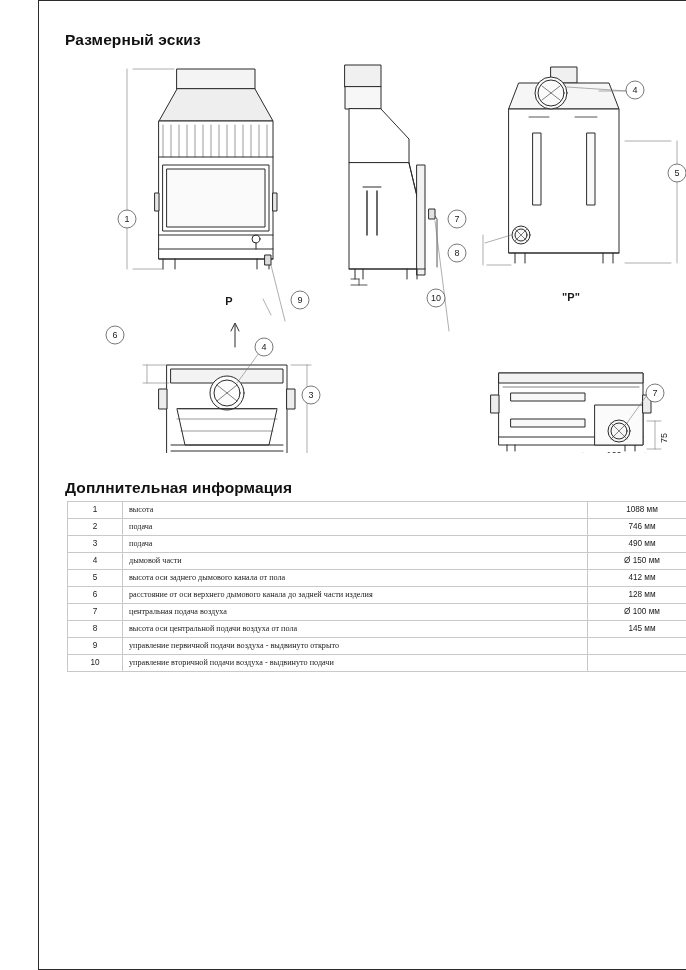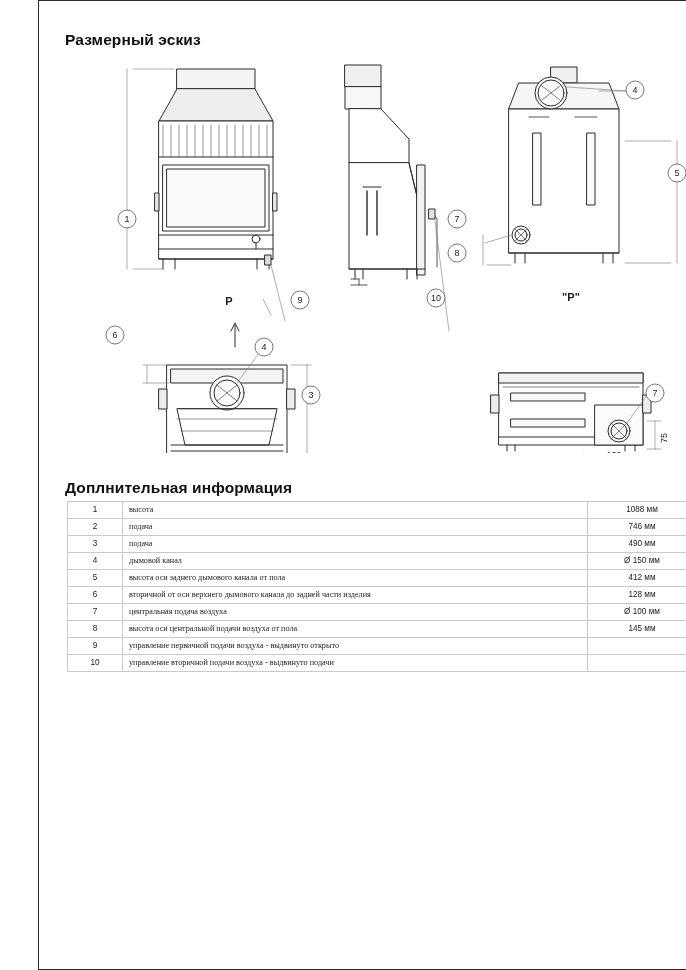--- a/index.html
+++ b/index.html
@@ -333,31 +333,31 @@
           <td class="desc">подача</td>
           <td class="val">746 мм</td>
         </tr>
         <tr>
           <td class="idx">3</td>
           <td class="desc">подача</td>
           <td class="val">490 мм</td>
         </tr>
         <tr>
           <td class="idx">4</td>
-          <td class="desc">дымовой канал</td>
+          <td class="desc">дымовой части</td>
           <td class="val">Ø 150 мм</td>
         </tr>
         <tr>
           <td class="idx">5</td>
           <td class="desc">высота оси заднего дымового канала от пола</td>
           <td class="val">412 мм</td>
         </tr>
         <tr>
           <td class="idx">6</td>
-          <td class="desc">вторичной от оси верхнего дымового канала до задней части изделия</td>
+          <td class="desc">расстояние от оси верхнего дымового канала до задней части изделия</td>
           <td class="val">128 мм</td>
         </tr>
         <tr>
           <td class="idx">7</td>
           <td class="desc">центральная подача воздуха</td>
           <td class="val">Ø 100 мм</td>
         </tr>
         <tr>
           <td class="idx">8</td>
           <td class="desc">высота оси центральной подачи воздуха от пола</td>

